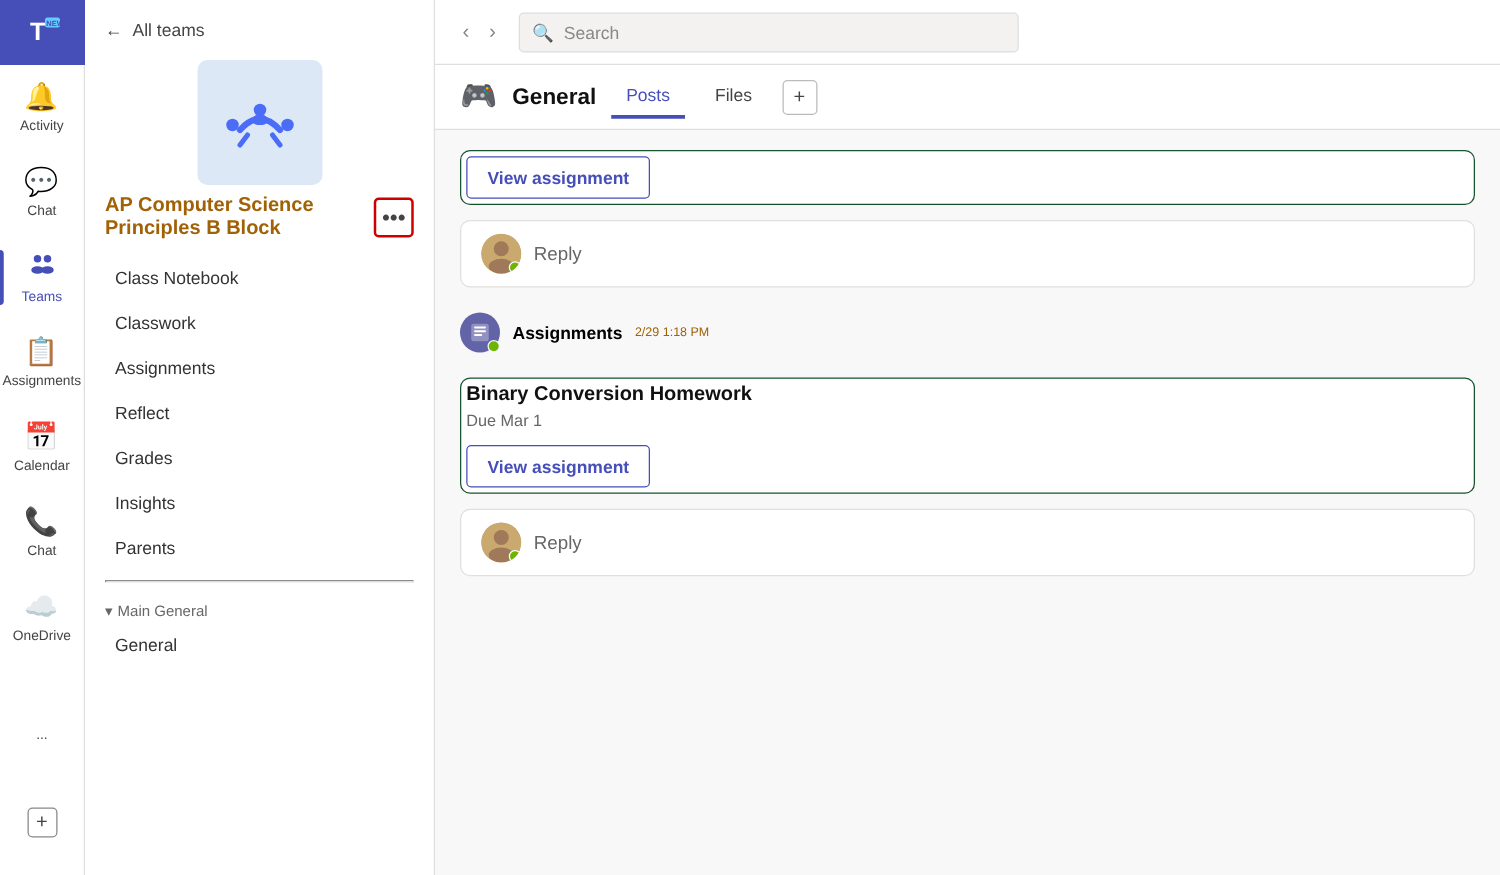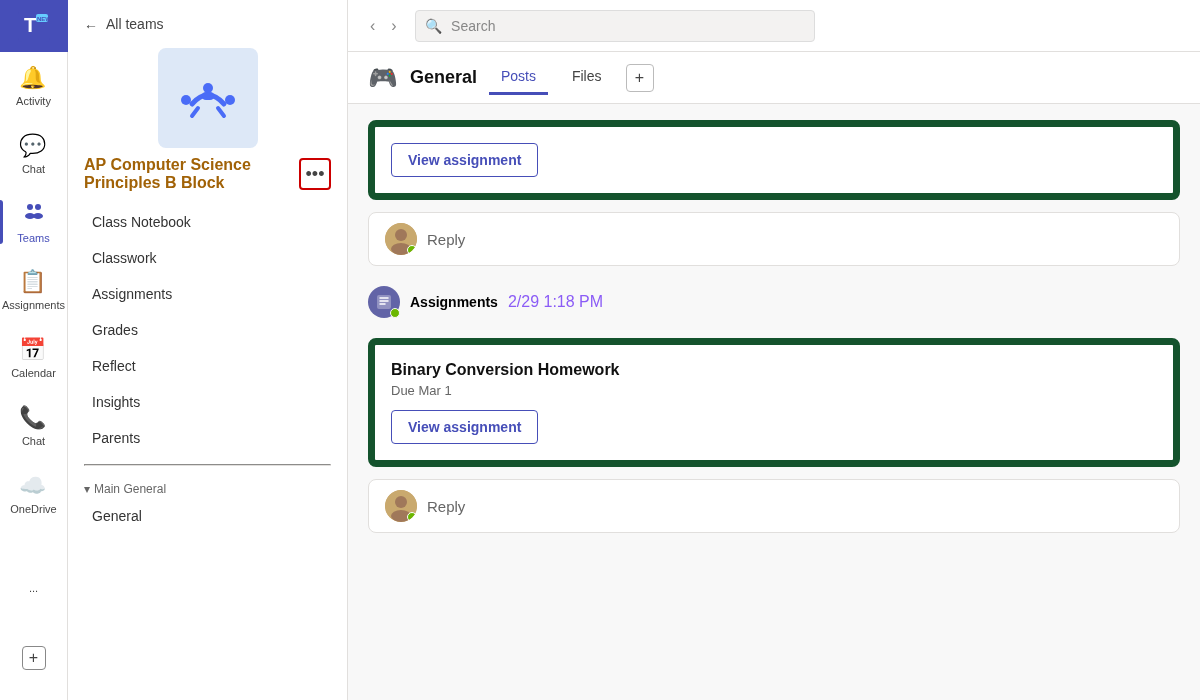--- a/index.html
+++ b/index.html
@@ -221,22 +221,22 @@
       flex: 1;
       overflow-y: auto;
       padding: 16px 20px;
       display: flex;
       flex-direction: column;
       gap: 12px;
     }
     .assignment-card {
       background: #fff;
       border-radius: 8px;
-      padding: 16px;
-      border: 7px solid #14532d;
+      padding: 4px;
+      border: 1px solid #14532d;
     }
     .assignment-title {
       font-size: 16px;
       font-weight: 700;
       color: #111;
       margin-bottom: 4px;
     }
     .assignment-due {
       font-size: 13px;
       color: #666;
@@ -309,21 +309,21 @@
       position: absolute;
       bottom: 0;
       right: 0;
       width: 10px;
       height: 10px;
       background: #6bb700;
       border-radius: 50%;
       border: 1.5px solid #f8f8f8;
     }
     .assign-label { font-weight: 600; font-size: 14px; }
-    .assign-time { font-size: 16px; color: #8b5cf6; }
+    .assign-time { font-size: 10px; color: #a16207; }
   </style>
 </head>
 <body>
 
 <div class="left-nav">
   <div class="nav-logo">
     <svg width="32" height="32" viewBox="0 0 32 32">
       <rect width="32" height="32" fill="#464eb8" rx="4"></rect>
       <text x="6" y="22" font-size="20" fill="white" font-weight="bold">T</text>
       <rect x="18" y="4" width="12" height="8" rx="2" fill="#6cf"></rect>
@@ -406,24 +406,24 @@
   <div class="sidebar-nav-item">
     <span>Class Notebook</span>
   </div>
   <div class="sidebar-nav-item">
     <span>Classwork</span>
   </div>
   <div class="sidebar-nav-item">
     <span>Assignments</span>
   </div>
   <div class="sidebar-nav-item">
+    <span>Reflect</span>
+  </div>
+  <div class="sidebar-nav-item">
     <span>Grades</span>
-  </div>
-  <div class="sidebar-nav-item">
-    <span>Reflect</span>
   </div>
   <div class="sidebar-nav-item">
     <span>Insights</span>
   </div>
   <div class="sidebar-nav-item">
     <span>Parents</span>
   </div>
 
   <hr style="margin: 8px 16px; border-color: #e1dfdd;">
 

